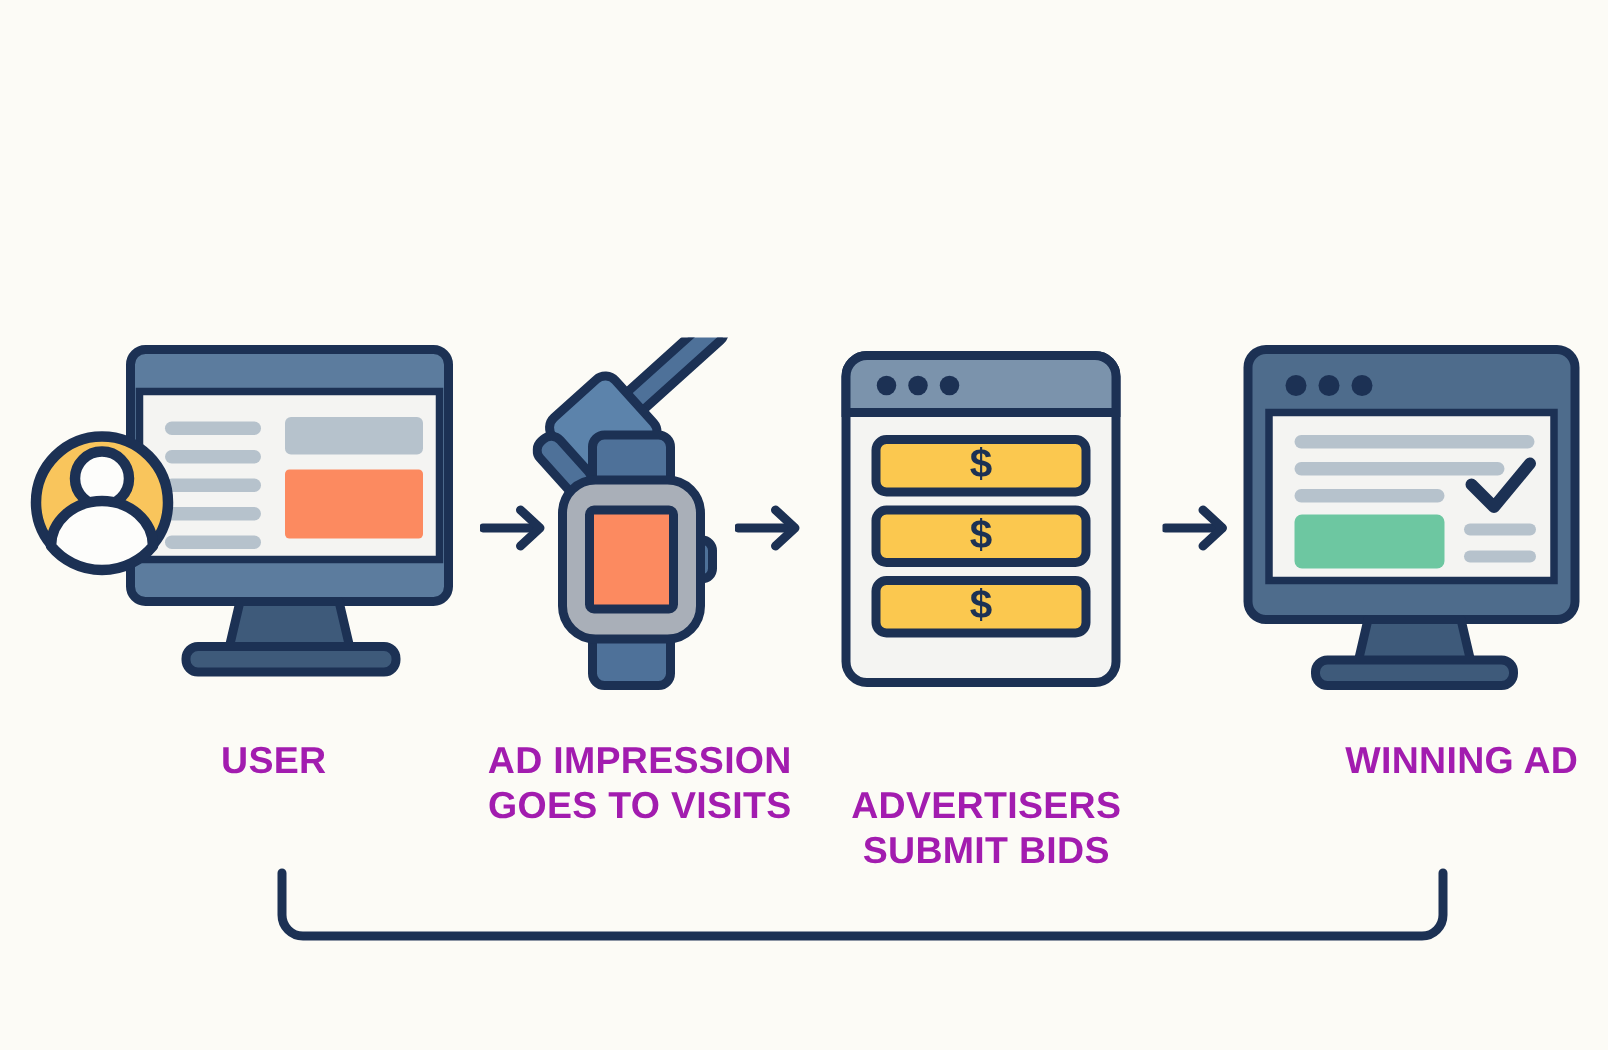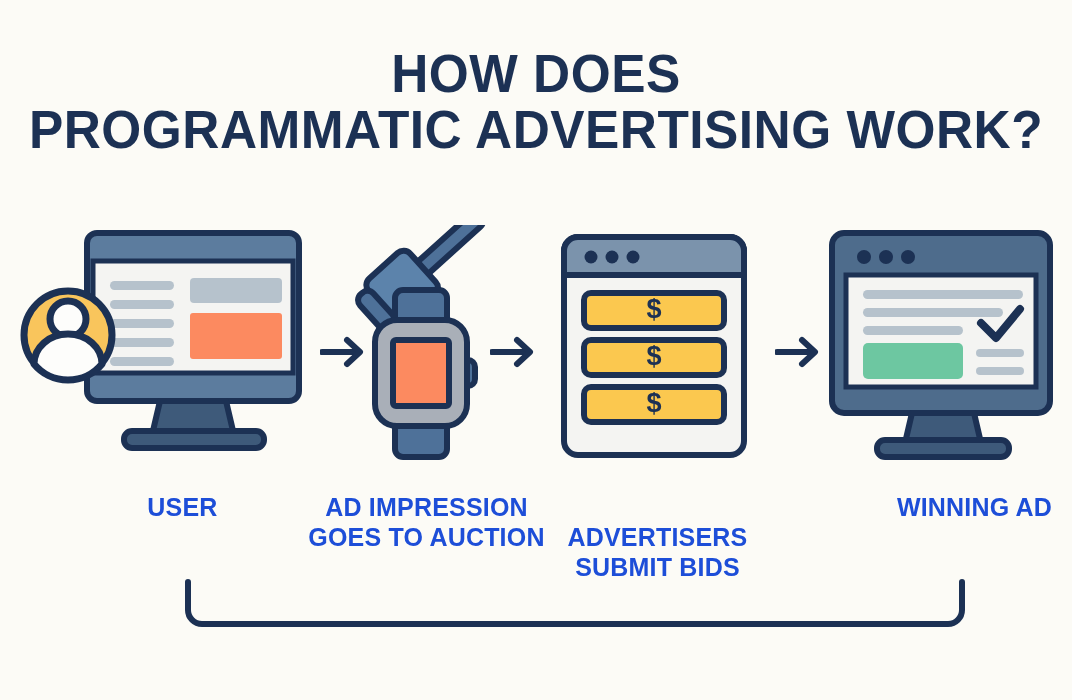--- a/index.html
+++ b/index.html
@@ -62,21 +62,21 @@
   }
   .captions-row {
     position: absolute;
     top: 492px;
     left: 0;
     width: 1072px;
   }
   .caption {
     position: absolute;
     text-align: center;
-    color: #1d4ed8;
+    color: #a21caf;
     font-family: "Liberation Sans", sans-serif;
     font-weight: bold;
     font-size: 25px;
     line-height: 30px;
     letter-spacing: 0.2px;
   }
   .caption .cl {
     display: block;
     white-space: nowrap;
   }
@@ -84,24 +84,20 @@
     position: absolute;
     left: 180px;
     top: 578px;
   }
 </style>
 </head>
 <body>
 
 <div id="infographic">
 
-  <div class="title-block">
-    <span class="title-line l1">HOW DOES</span>
-    <span class="title-line l2">PROGRAMMATIC ADVERTISING WORK?</span>
-  </div>
 
   <div class="steps-row">
 
     <div class="step" style="left:14px; width:300px;">
       <svg class="step-art" width="300" height="250" viewBox="0 0 300 250">
 
         <rect x="73" y="8" width="212" height="168" rx="10" fill="#5C7C9E" stroke="#1C3154" stroke-width="6"></rect>
 
         <rect x="79" y="36" width="200" height="112" fill="#F4F4F2" stroke="#1C3154" stroke-width="5"></rect>
 
@@ -215,21 +211,21 @@
     </div>
 
   </div>
 
   <div class="captions-row">
     <div class="caption" style="left:70px; width:225px;">
       <span class="cl">USER</span>
     </div>
     <div class="caption" style="left:304px; width:245px;">
       <span class="cl">AD IMPRESSION</span>
-      <span class="cl">GOES TO AUCTION</span>
+      <span class="cl">GOES TO VISITS</span>
     </div>
     <div class="caption" style="left:555px; width:205px;margin-top:30px;">
       <span class="cl">ADVERTISERS</span>
       <span class="cl">SUBMIT BIDS</span>
     </div>
     <div class="caption" style="left:867px; width:215px;">
       <span class="cl">WINNING AD</span>
     </div>
   </div>
 

